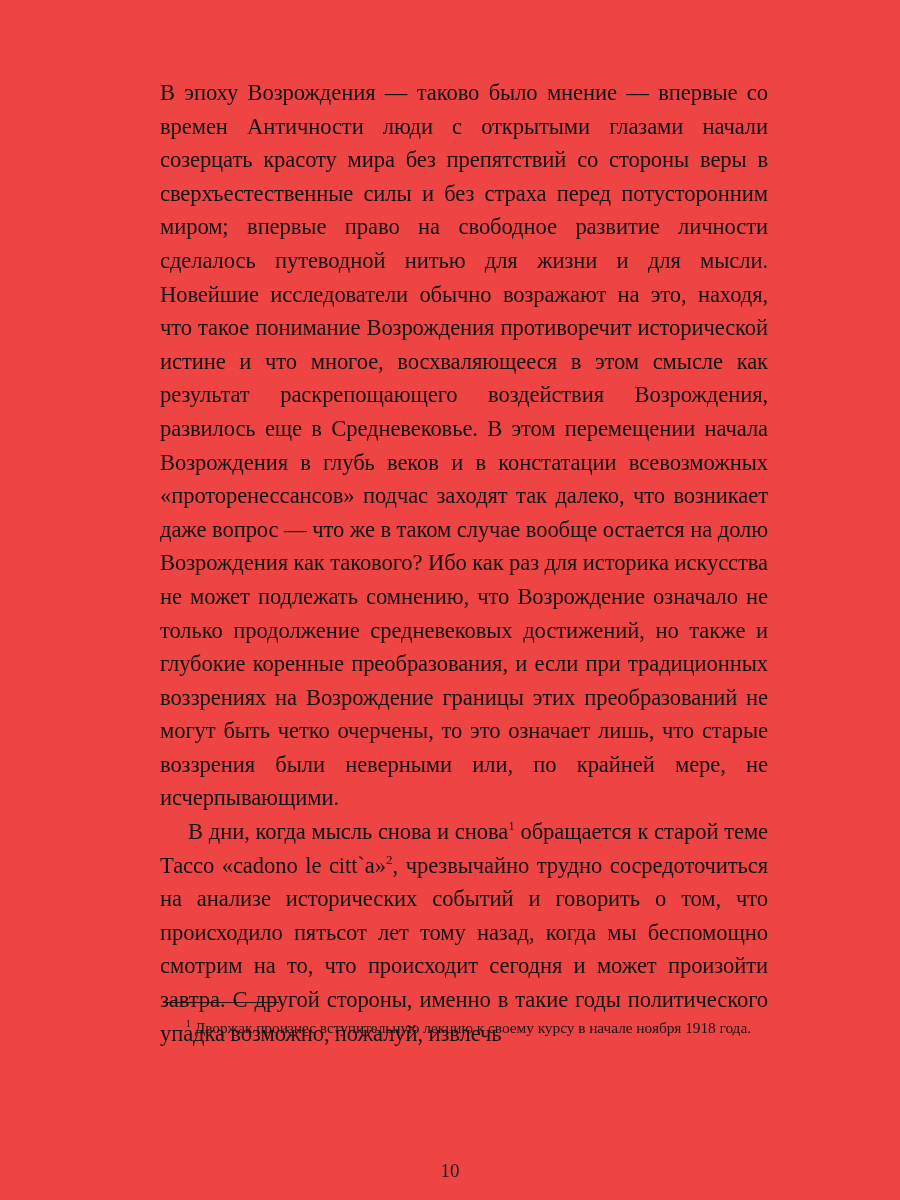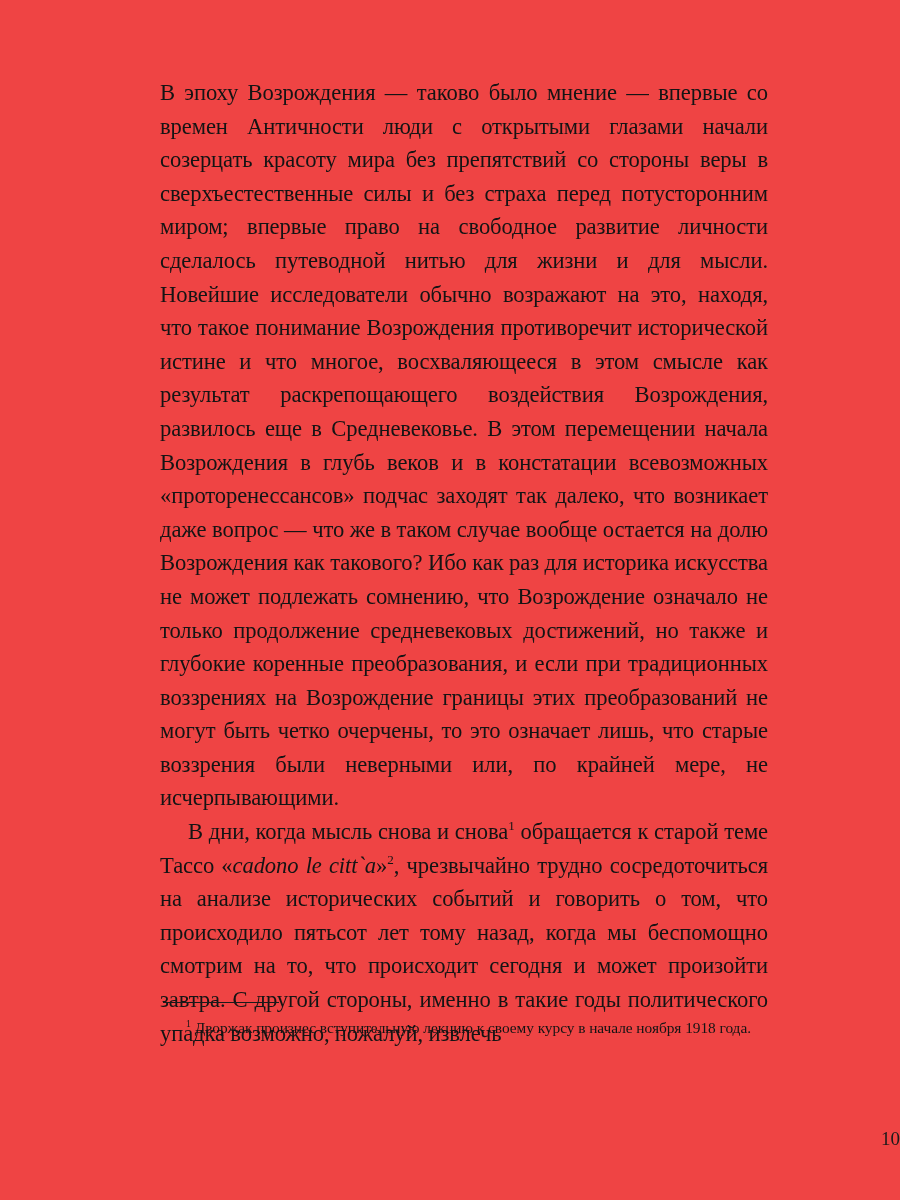--- a/index.html
+++ b/index.html
@@ -38,21 +38,20 @@
     letter-spacing: -0.1px;
     word-spacing: -0.2px;
     hyphens: manual;
   }
 
   .para.indent {
     text-indent: 28px;
   }
 
   .it {
-    font-style: italic;
   }
 
   sup.fnref {
     font-size: 0.58em;
     vertical-align: super;
     line-height: 0;
     letter-spacing: 0;
   }
 
   
@@ -88,22 +87,22 @@
 
   .fn .marker-gap {
     padding-left: 4px;
   }
 
   
   .folio {
     position: absolute;
     left: 0;
     right: 0;
-    top: 1128px;
-    text-align: right;
+    top: 1160px;
+    text-align: center;
     font-size: 19px;
     line-height: 22px;
     color: #1a1a1a;
   }
 </style>
 </head>
 <body>
 
 <div class="page">
 

